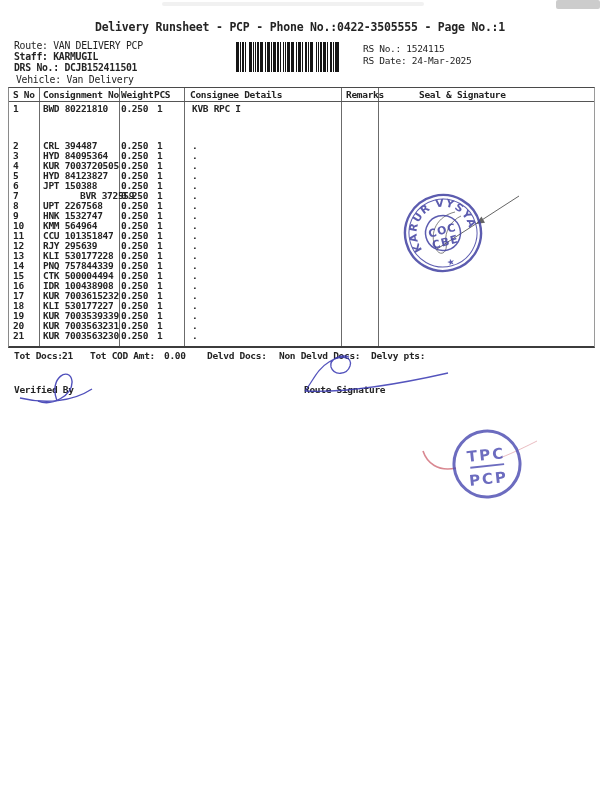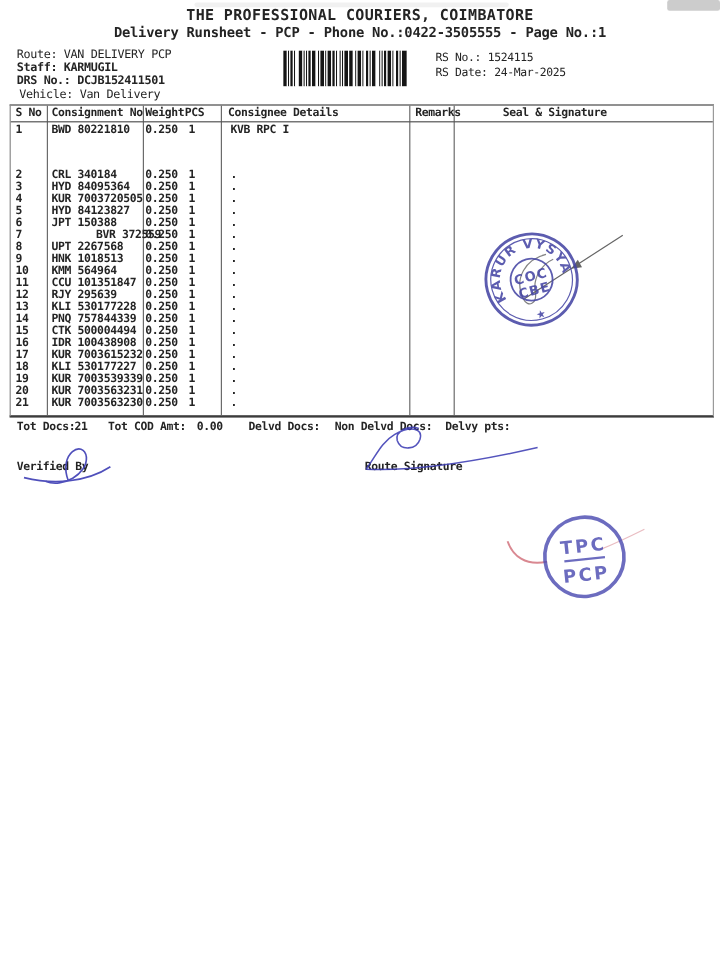--- a/index.html
+++ b/index.html
@@ -29,21 +29,20 @@
   .smudge{position:absolute;background:#9a9a9a;}
 </style>
 </head>
 <body>
 
 <div class="sheet">
 
   <div class="smudge" style="left:556px;top:0;width:44px;height:9px;opacity:.5;border-radius:2px;"></div>
   <div class="smudge" style="left:162px;top:2px;width:262px;height:4px;opacity:.14;border-radius:2px;"></div>
 
-  <div class="t title" style="left:0;top:7px;">THE PROFESSIONAL COURIERS, COIMBATORE</div>
   <div class="t subtitle" style="left:0;top:22px;">Delivery Runsheet - PCP - Phone No.:0422-3505555 - Page No.:1</div>
 
   <div class="t info" style="left:14px;top:40px;"><span>Route:</span> <span>VAN DELIVERY PCP</span></div>
   <div class="t info b" style="left:14px;top:51px;"><span>Staff:</span> <span>KARMUGIL</span></div>
   <div class="t info b" style="left:14px;top:62px;"><span>DRS No.:</span> <span>DCJB152411501</span></div>
   <div class="t info" style="left:16px;top:74px;"><span>Vehicle:</span> <span>Van Delivery</span></div>
 
   <div class="barcode">
       <div style="width: 3.15px; background: rgb(21, 21, 21);"></div>
       <div style="width: 1.05px; background: rgb(255, 255, 255);"></div>
@@ -135,21 +134,21 @@
     <div>
         <div class="row" style="top: 16px;">
           <span class="cell" style="left: 4px;">1</span>
           <span class="cell" style="left: 34px;">BWD 80221810</span>
           <span class="cell" style="left: 112px;">0.250</span>
           <span class="cell" style="left: 148px;">1</span>
           <span class="cell" style="left: 183px;">KVB RPC I</span>
         </div>
         <div class="row" style="top: 53px;">
           <span class="cell" style="left: 4px;">2</span>
-          <span class="cell" style="left: 34px;">CRL 340184</span>
+          <span class="cell" style="left: 34px;">CRL 394487</span>
           <span class="cell" style="left: 112px;">0.250</span>
           <span class="cell" style="left: 148px;">1</span>
           <span class="cell" style="left: 183px;">.</span>
         </div>
         <div class="row" style="top: 63px;">
           <span class="cell" style="left: 4px;">3</span>
           <span class="cell" style="left: 34px;">HYD 84095364</span>
           <span class="cell" style="left: 112px;">0.250</span>
           <span class="cell" style="left: 148px;">1</span>
           <span class="cell" style="left: 183px;">.</span>
@@ -184,21 +183,21 @@
         </div>
         <div class="row" style="top: 113px;">
           <span class="cell" style="left: 4px;">8</span>
           <span class="cell" style="left: 34px;">UPT 2267568</span>
           <span class="cell" style="left: 112px;">0.250</span>
           <span class="cell" style="left: 148px;">1</span>
           <span class="cell" style="left: 183px;">.</span>
         </div>
         <div class="row" style="top: 123px;">
           <span class="cell" style="left: 4px;">9</span>
-          <span class="cell" style="left: 34px;">HNK 1018513</span>
+          <span class="cell" style="left: 34px;">HNK 1532747</span>
           <span class="cell" style="left: 112px;">0.250</span>
           <span class="cell" style="left: 148px;">1</span>
           <span class="cell" style="left: 183px;">.</span>
         </div>
         <div class="row" style="top: 133px;">
           <span class="cell" style="left: 4px;">10</span>
           <span class="cell" style="left: 34px;">KMM 564964</span>
           <span class="cell" style="left: 112px;">0.250</span>
           <span class="cell" style="left: 148px;">1</span>
           <span class="cell" style="left: 183px;">.</span>

